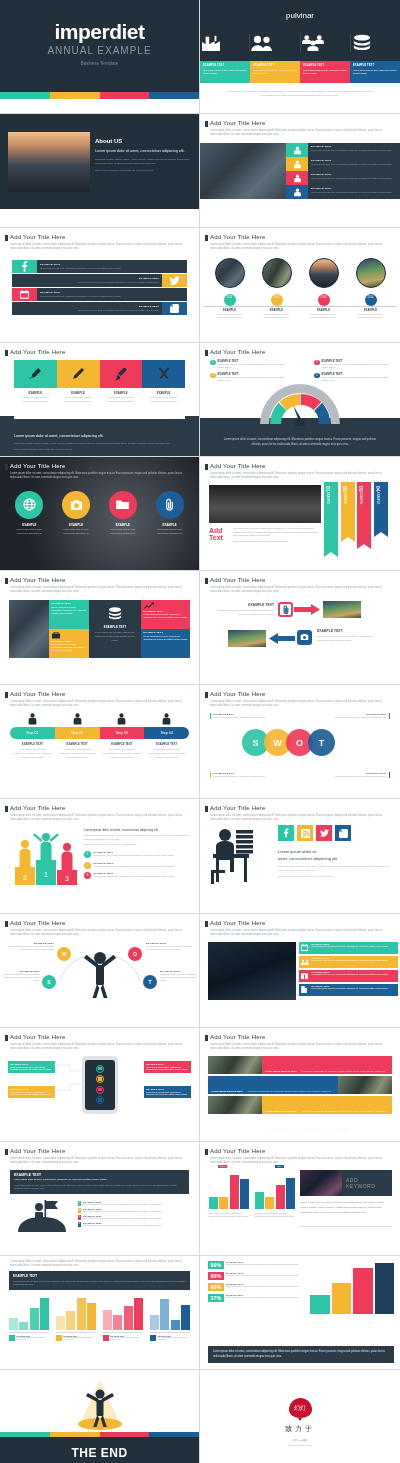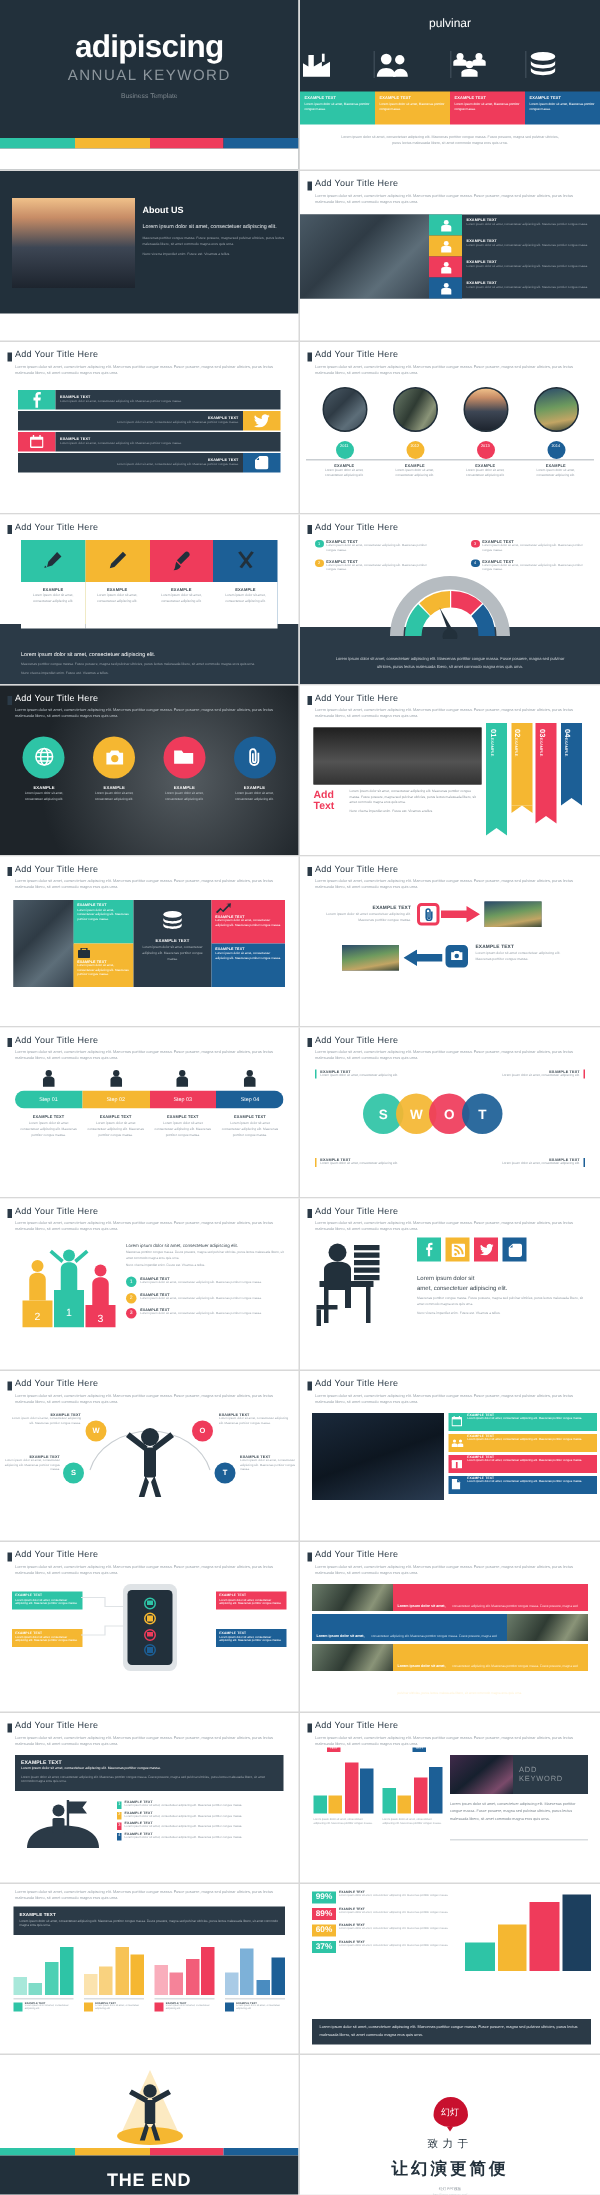--- a/index.html
+++ b/index.html
@@ -27,22 +27,22 @@
 
   svg { display:block; }
 </style>
 </head>
 <body>
 
 <div class="deck">
 
 <div class="slide">
   <div style="position:absolute;inset:0;background:#22303b"></div>
-  <div style="position:absolute;left:0;right:0;top:20px;text-align:center;font-size:21px;font-weight:bold;color:#fff;letter-spacing:-.5px">adipiscing</div>
-  <div style="position:absolute;left:0;right:0;top:45px;text-align:center;font-size:10px;color:#8d969d;letter-spacing:1px">ANNUAL KEYWORD</div>
+  <div style="position:absolute;left:0;right:0;top:20px;text-align:center;font-size:21px;font-weight:bold;color:#fff;letter-spacing:-.5px">imperdiet</div>
+  <div style="position:absolute;left:0;right:0;top:45px;text-align:center;font-size:10px;color:#8d969d;letter-spacing:1px">ANNUAL EXAMPLE</div>
   <div style="position:absolute;left:0;right:0;top:61px;text-align:center;font-size:4.5px;color:#7f888f">Business Template</div>
   <div style="position:absolute;left:0;bottom:14px;display:flex;width:100%;height:7px">
     <div style="flex:1;background:#2ec4a6"></div>
         <div style="flex:1;background:#f5b731"></div>
         <div style="flex:1;background:#ef3b5b"></div>
         <div style="flex:1;background:#1c5f96"></div>
   </div>
   <div style="position:absolute;left:0;bottom:0;width:100%;height:14px;background:#fff"></div>
 </div>
 
@@ -1066,19 +1066,18 @@
   </div>
 </div>
 
 <div class="slide r">
   <div style="position:absolute;left:0;right:0;top:28px;text-align:center">
     <div style="width:23px;height:20px;border-radius:50% 50% 50% 50%/60% 60% 40% 40%;background:#c8102e;margin:0 auto;color:#fff;font-size:6px;display:flex;align-items:center;justify-content:center;position:relative">
       <span>幻灯</span>
       <div style="position:absolute;bottom:-2.5px;left:50%;margin-left:-2px;width:0;height:0;border-left:2px solid transparent;border-right:2px solid transparent;border-top:3px solid #c8102e"></div>
     </div>
     <div style="font-size:7px;color:#22303b;margin-top:6px;letter-spacing:3px">致力于</div>
-    <div style="font-size:11px;font-weight:bold;color:#22303b;margin-top:4px;letter-spacing:2px">让幻演更简便</div>
     <div style="font-size:2.4px;color:#8d969d;margin-top:5px">幻灯 PPT模板</div>
     <div style="font-size:2.2px;color:#a8b0b6;margin-top:1.5px">http://www.pptstore.net/</div>
   </div>
 </div>
 
 </div>
 
 </body></html>

